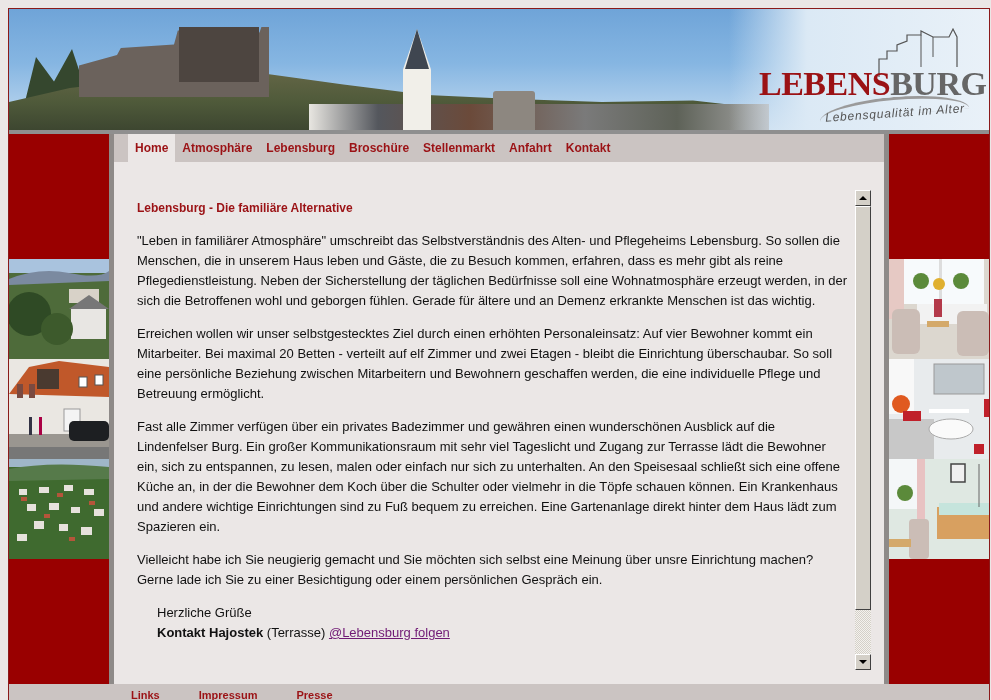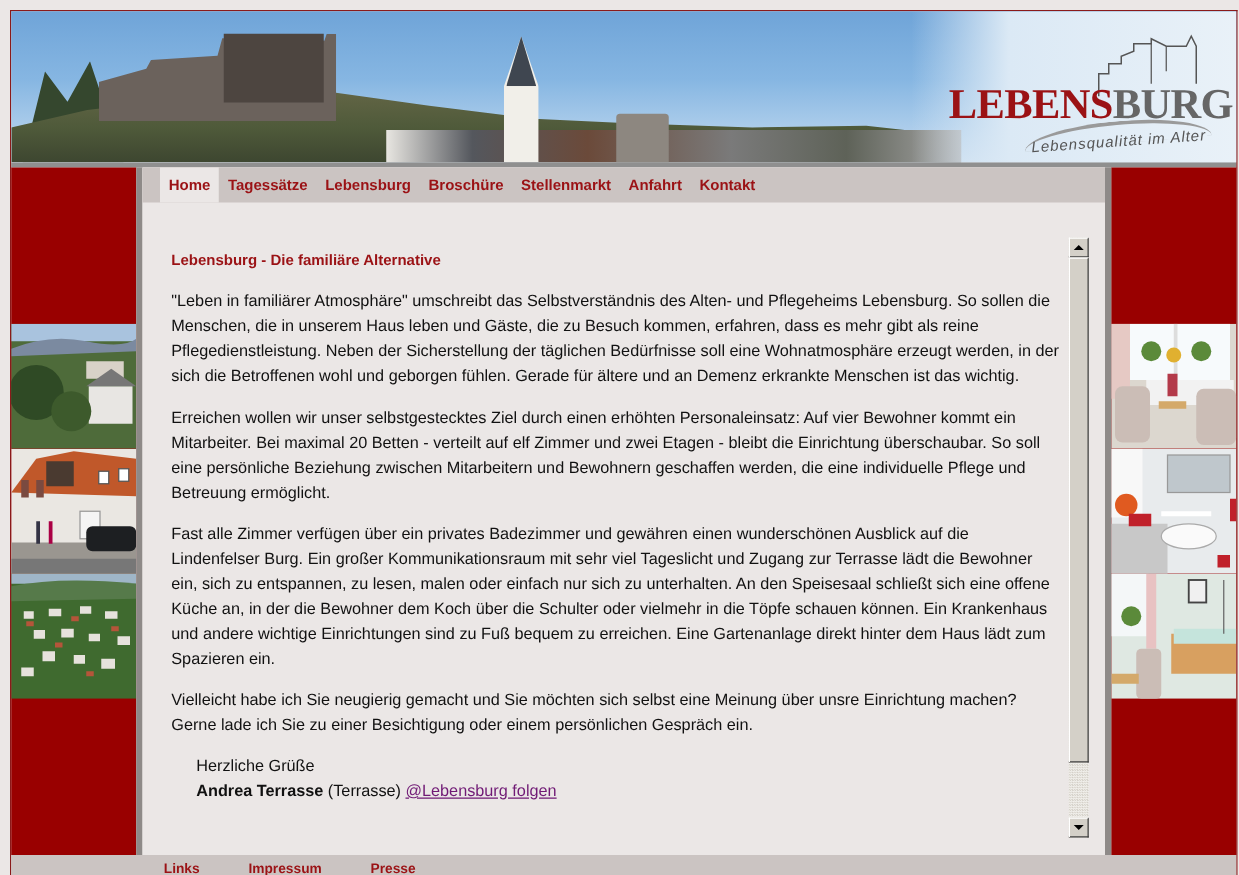--- a/index.html
+++ b/index.html
@@ -198,37 +198,37 @@
     </svg>
   </div>
 
   <div class="main-shadow-l"></div>
   <div class="main-shadow-r"></div>
 
   <div class="main">
     <nav class="nav">
       <ul>
         <li class="active">Home</li>
-        <li>Tagessätze</li>
+        <li>Atmosphäre</li>
         <li>Lebensburg</li>
         <li>Broschüre</li>
         <li>Stellenmarkt</li>
         <li>Anfahrt</li>
         <li>Kontakt</li>
       </ul>
     </nav>
 
     <div class="content">
       <h1>Lebensburg - Die familiäre Alternative</h1>
       <p>"Leben in familiärer Atmosphäre" umschreibt das Selbstverständnis des Alten- und Pflegeheims Lebensburg. So sollen die Menschen, die in unserem Haus leben und Gäste, die zu Besuch kommen, erfahren, dass es mehr gibt als reine Pflegedienstleistung. Neben der Sicherstellung der täglichen Bedürfnisse soll eine Wohnatmosphäre erzeugt werden, in der sich die Betroffenen wohl und geborgen fühlen. Gerade für ältere und an Demenz erkrankte Menschen ist das wichtig.</p>
       <p>Erreichen wollen wir unser selbstgestecktes Ziel durch einen erhöhten Personaleinsatz: Auf vier Bewohner kommt ein Mitarbeiter. Bei maximal 20 Betten - verteilt auf elf Zimmer und zwei Etagen - bleibt die Einrichtung überschaubar. So soll eine persönliche Beziehung zwischen Mitarbeitern und Bewohnern geschaffen werden, die eine individuelle Pflege und Betreuung ermöglicht.</p>
       <p>Fast alle Zimmer verfügen über ein privates Badezimmer und gewähren einen wunderschönen Ausblick auf die Lindenfelser Burg. Ein großer Kommunikationsraum mit sehr viel Tageslicht und Zugang zur Terrasse lädt die Bewohner ein, sich zu entspannen, zu lesen, malen oder einfach nur sich zu unterhalten. An den Speisesaal schließt sich eine offene Küche an, in der die Bewohner dem Koch über die Schulter oder vielmehr in die Töpfe schauen können. Ein Krankenhaus und andere wichtige Einrichtungen sind zu Fuß bequem zu erreichen. Eine Gartenanlage direkt hinter dem Haus lädt zum Spazieren ein.</p>
       <p>Vielleicht habe ich Sie neugierig gemacht und Sie möchten sich selbst eine Meinung über unsre Einrichtung machen? Gerne lade ich Sie zu einer Besichtigung oder einem persönlichen Gespräch ein.</p>
       <p class="sign">Herzliche Grüße</p>
-      <p class="sign"><span class="name">Andrea Terrasse</span><span> (Terrasse) </span><a href="#">@Lebensburg folgen</a></p>
+      <p class="sign"><span class="name">Kontakt Hajostek</span><span> (Terrasse) </span><a href="#">@Lebensburg folgen</a></p>
     </div>
 
     <div class="scrollbar">
       <div class="sb-btn up">
           <span class="tri-up"></span>
         </div>
       <div class="sb-thumb"></div>
       <div class="sb-btn down">
           <span class="tri-down"></span>
         </div>

